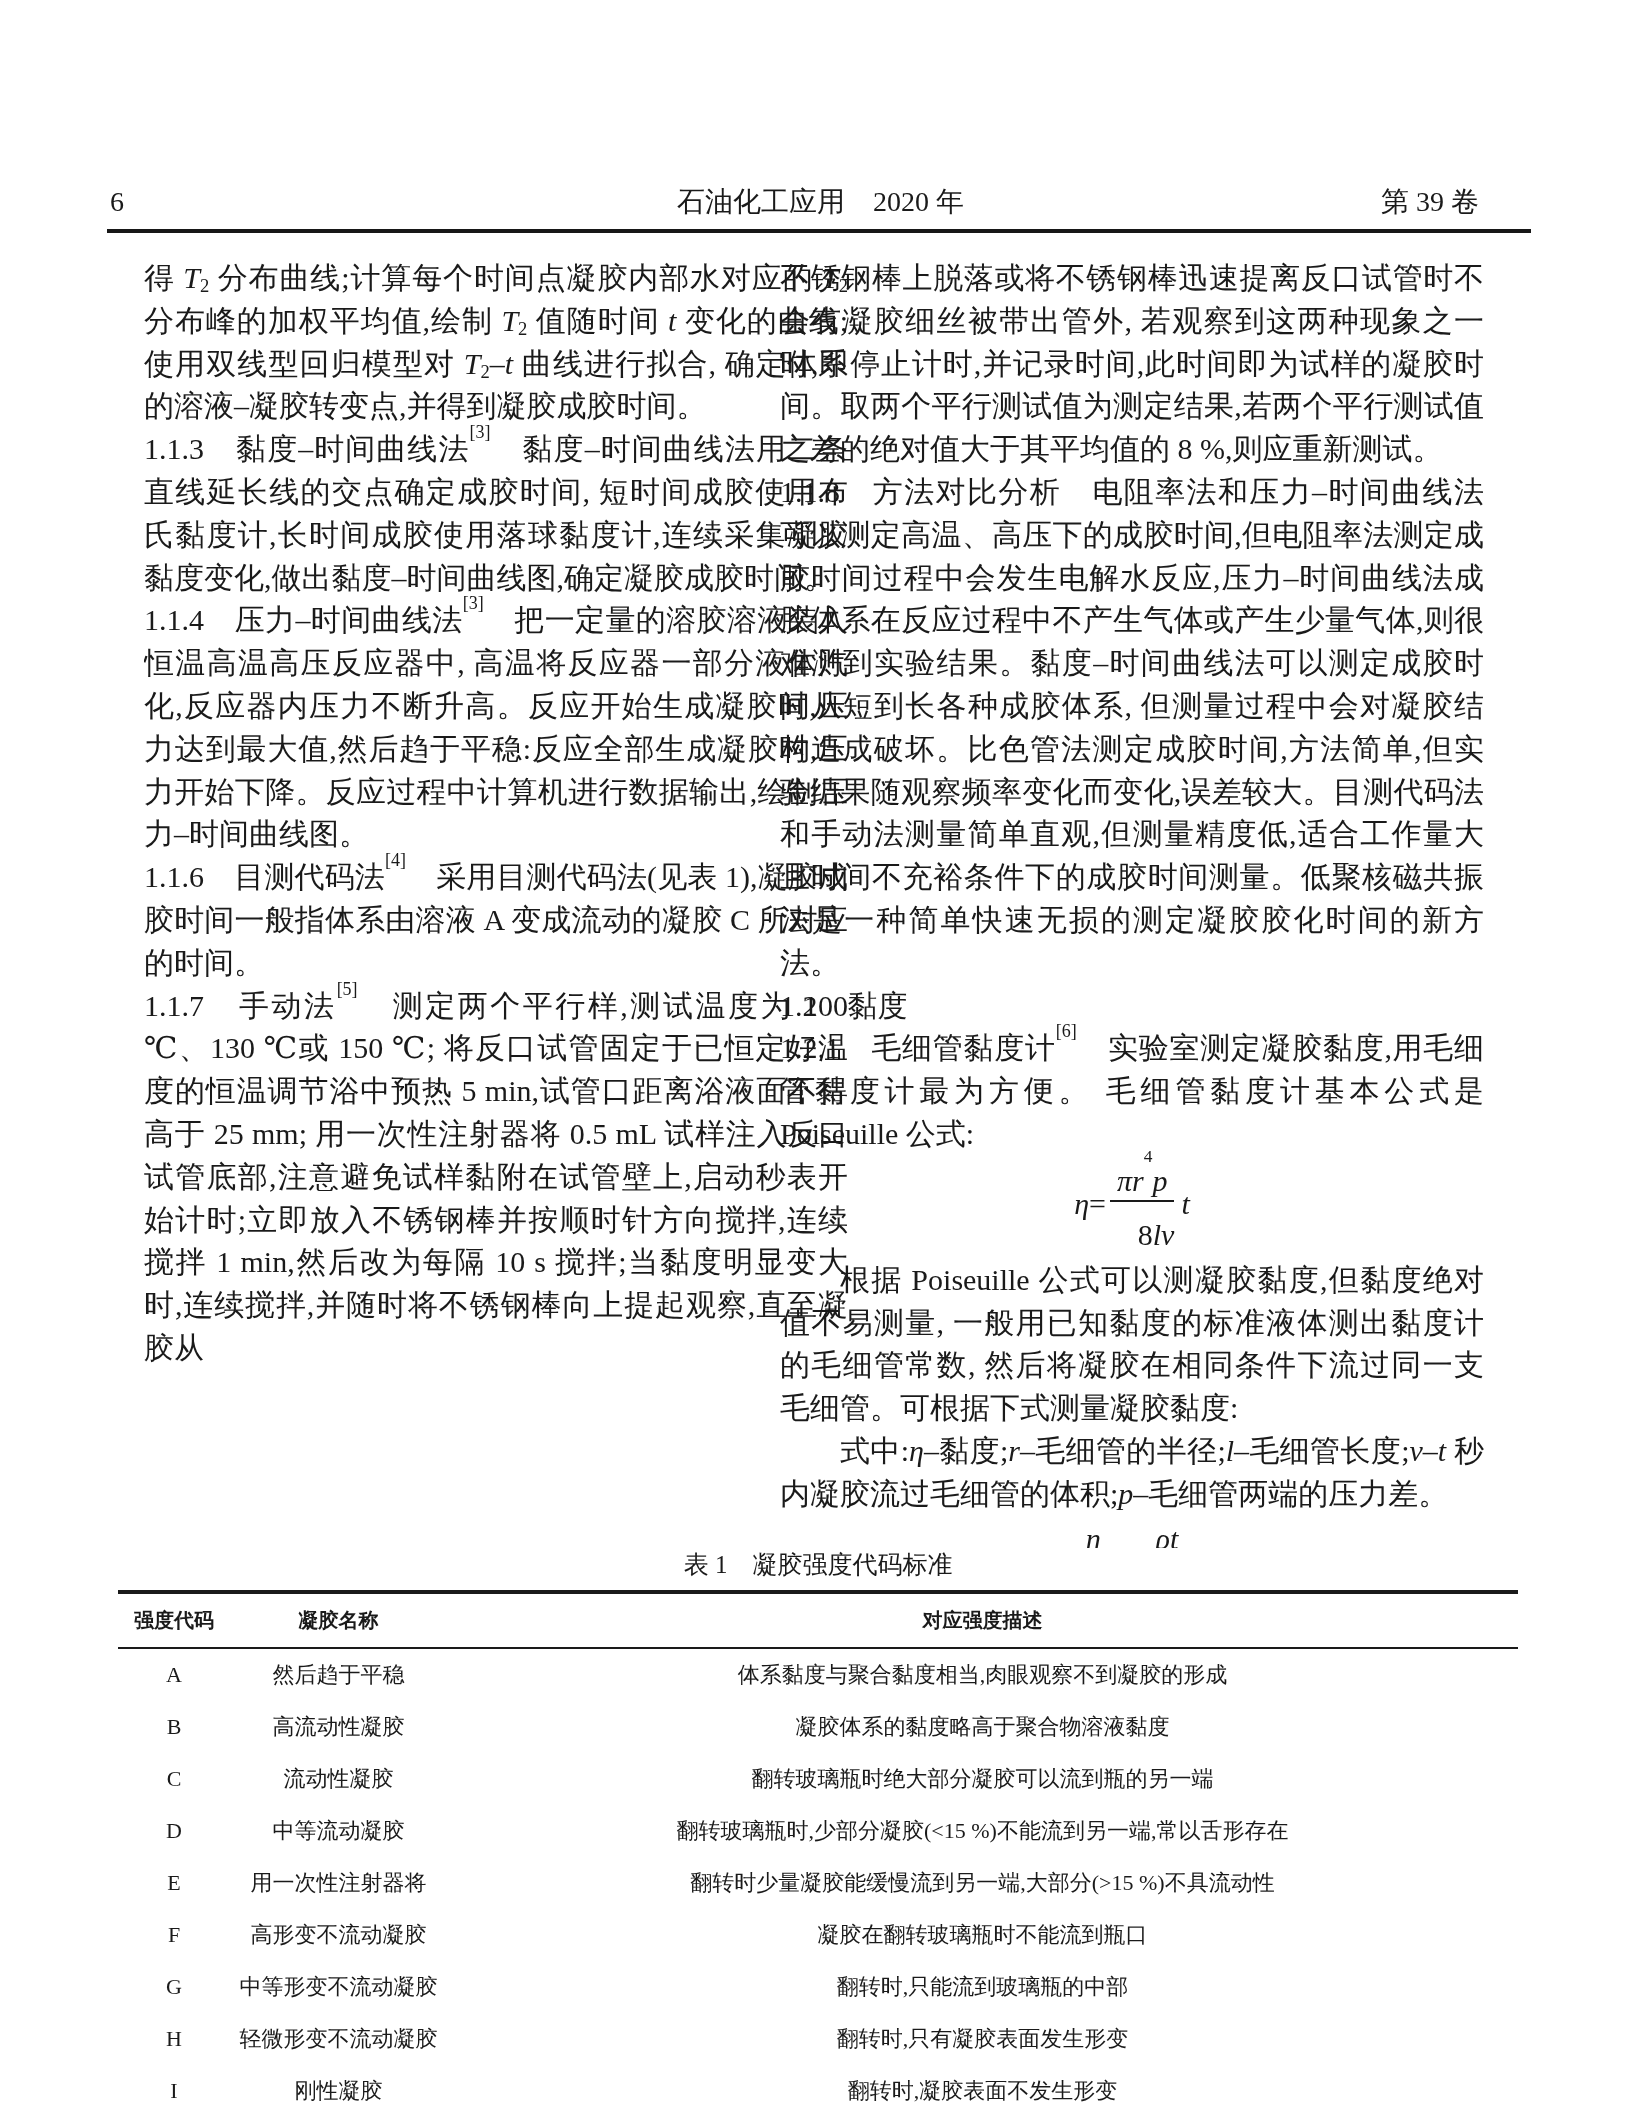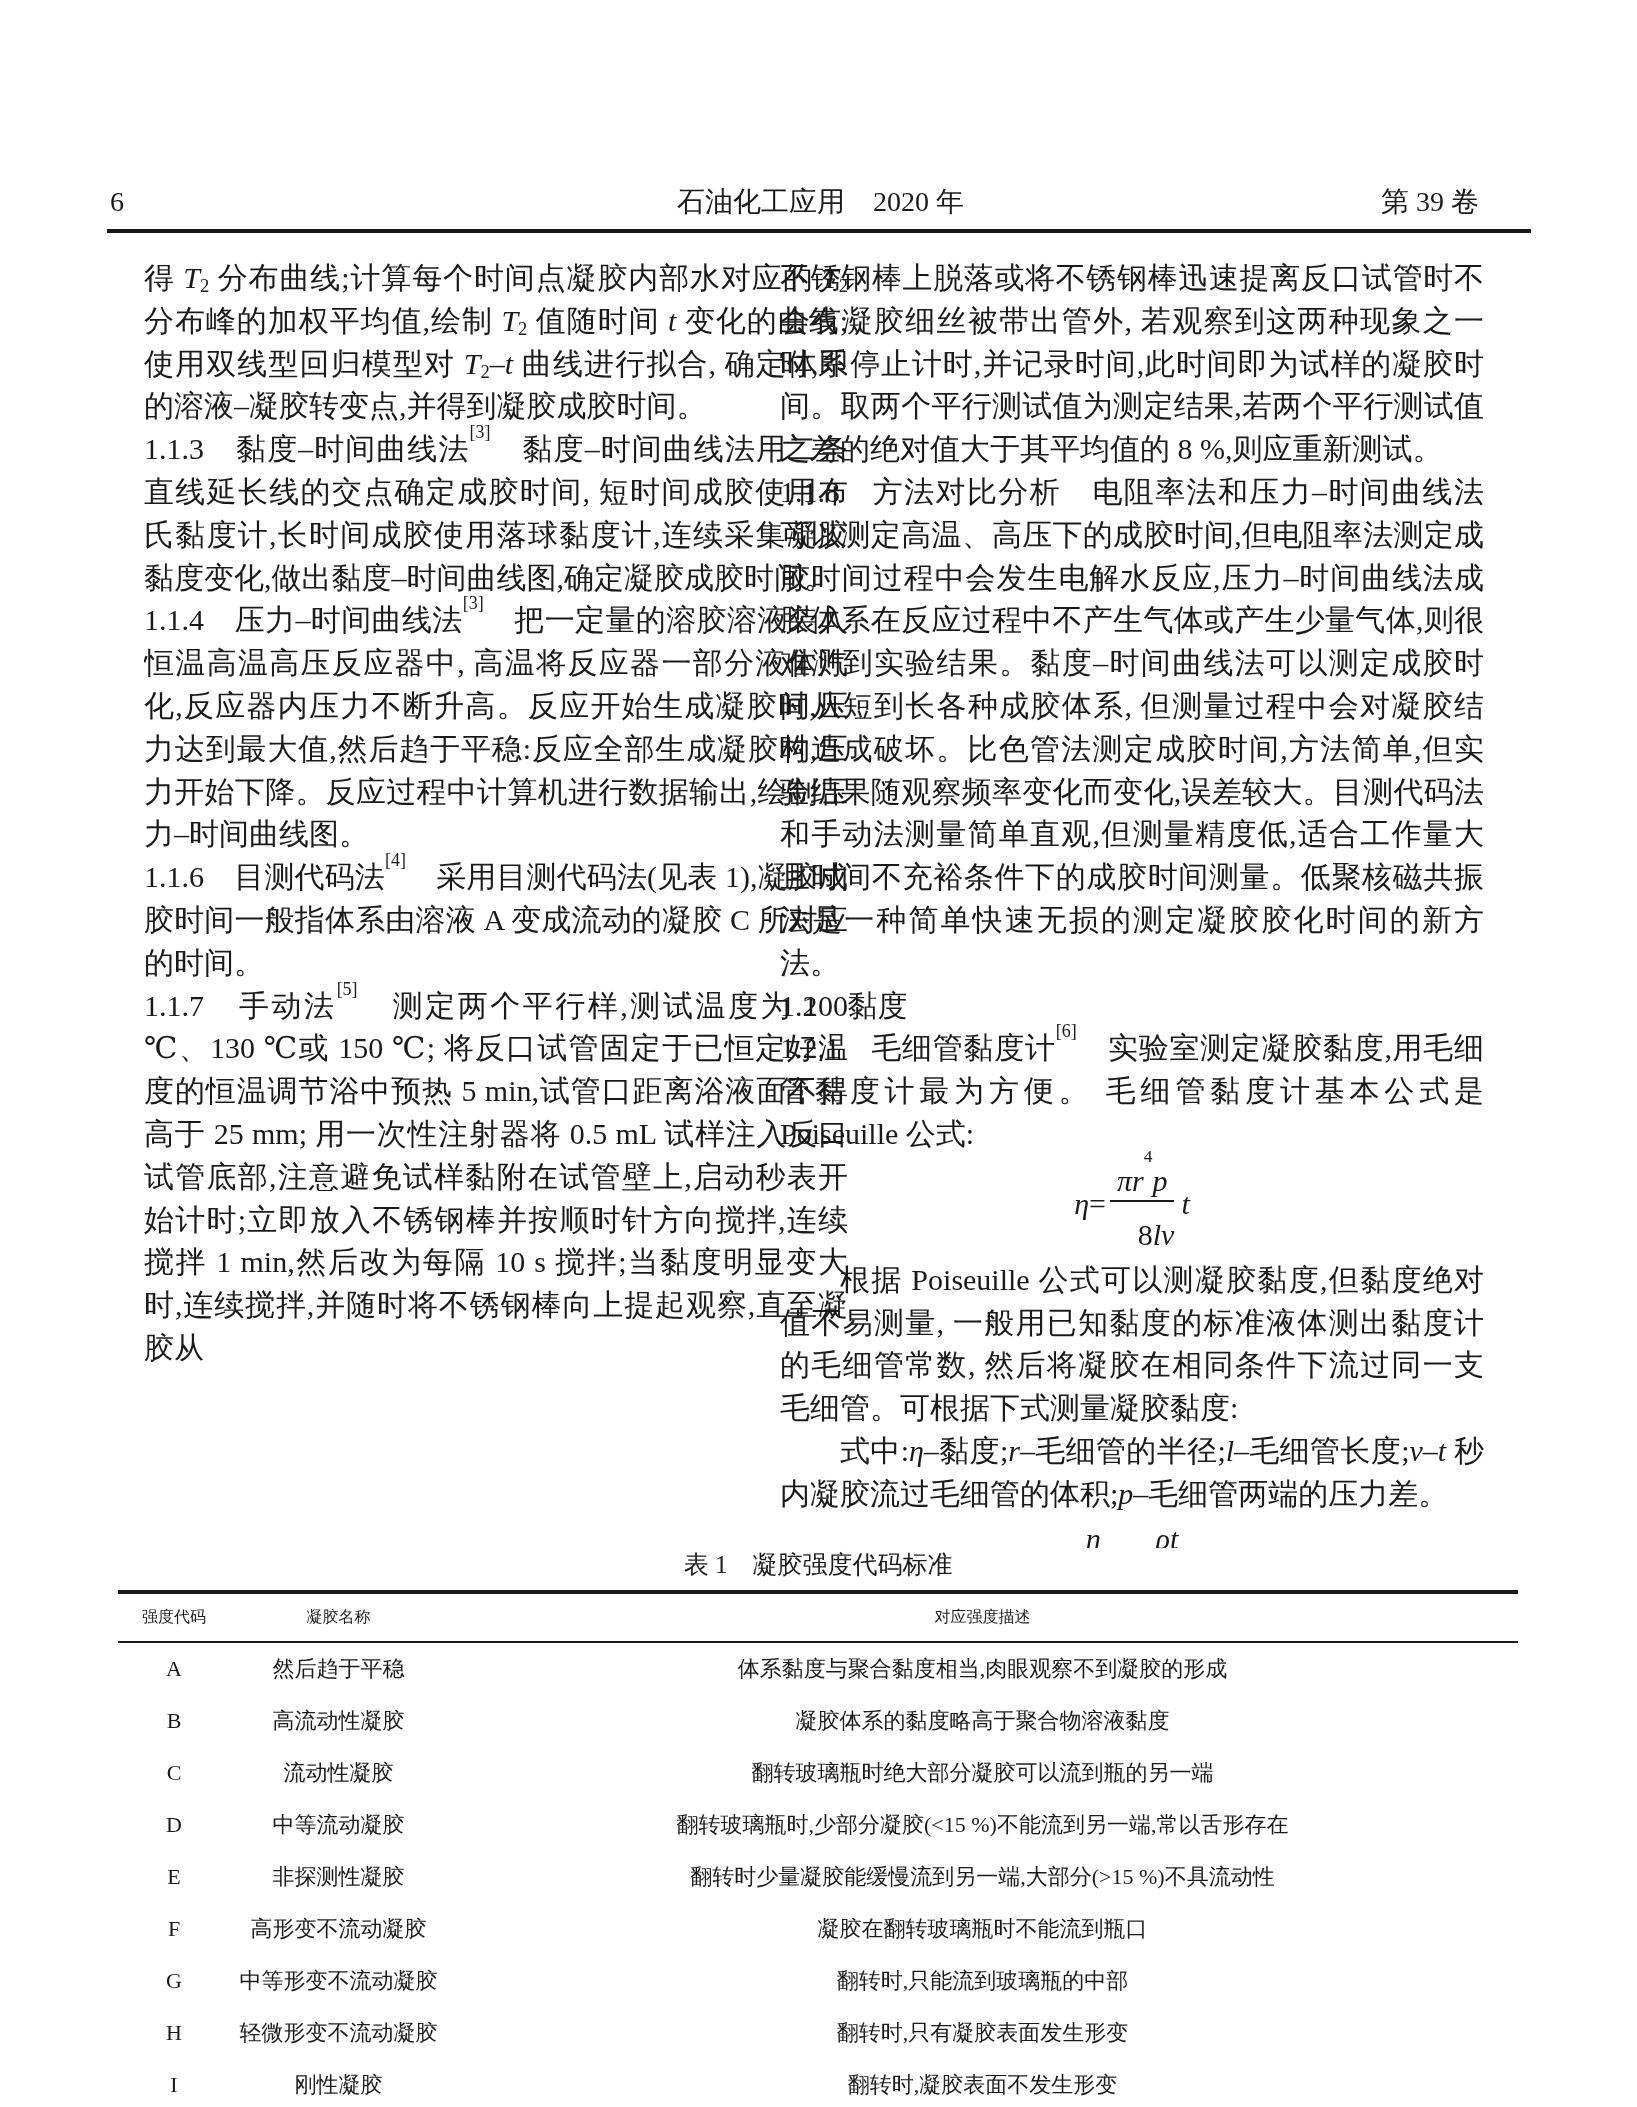--- a/index.html
+++ b/index.html
@@ -37,21 +37,21 @@
   .formula .den{display:block;padding-top:16px;}
   .formula sup{font-size:.58em;line-height:0;position:relative;top:-1.0em;}
   .formula sub{font-size:.6em;line-height:0;position:relative;top:.25em;}
   .f-eq{margin:0 6px;display:inline-block;vertical-align:middle;}
   .f-tail{margin-left:3px;}
   
   .table-area{position:absolute;top:1548px;left:118px;width:1400px;background:#ffffff;}
   .table-caption{text-align:center;font-size:25px;margin:0 0 9px;}
   table{width:100%;border-collapse:collapse;border-top:4px solid #1a1a1a;border-bottom:4px solid #1a1a1a;}
   col.c1{width:8%;}col.c2{width:15.5%;}col.c3{width:76.5%;}
-  thead th{font-weight:normal;font-size:16px;padding:13px 0;border-bottom:2px solid #1a1a1a;text-align:center;}
+  thead th{font-weight:bold;font-size:20px;padding:13px 0;border-bottom:2px solid #1a1a1a;text-align:center;}
   tbody td{font-size:22px;padding:11px 0;text-align:center;}
 </style>
 </head>
 <body>
 
 <div class="page">
 
   <header class="page-header">
     <span class="page-num">6</span>
     <span class="journal-title">石油化工应用　2020 年</span>
@@ -108,21 +108,21 @@
             <td>流动性凝胶</td>
             <td>翻转玻璃瓶时绝大部分凝胶可以流到瓶的另一端</td>
           </tr>
           <tr>
             <td>D</td>
             <td>中等流动凝胶</td>
             <td>翻转玻璃瓶时,少部分凝胶(&lt;15 %)不能流到另一端,常以舌形存在</td>
           </tr>
           <tr>
             <td>E</td>
-            <td>非探测性凝胶</td>
+            <td>用一次性注射器将</td>
             <td>翻转时少量凝胶能缓慢流到另一端,大部分(&gt;15 %)不具流动性</td>
           </tr>
           <tr>
             <td>F</td>
             <td>高形变不流动凝胶</td>
             <td>凝胶在翻转玻璃瓶时不能流到瓶口</td>
           </tr>
           <tr>
             <td>G</td>
             <td>中等形变不流动凝胶</td>

